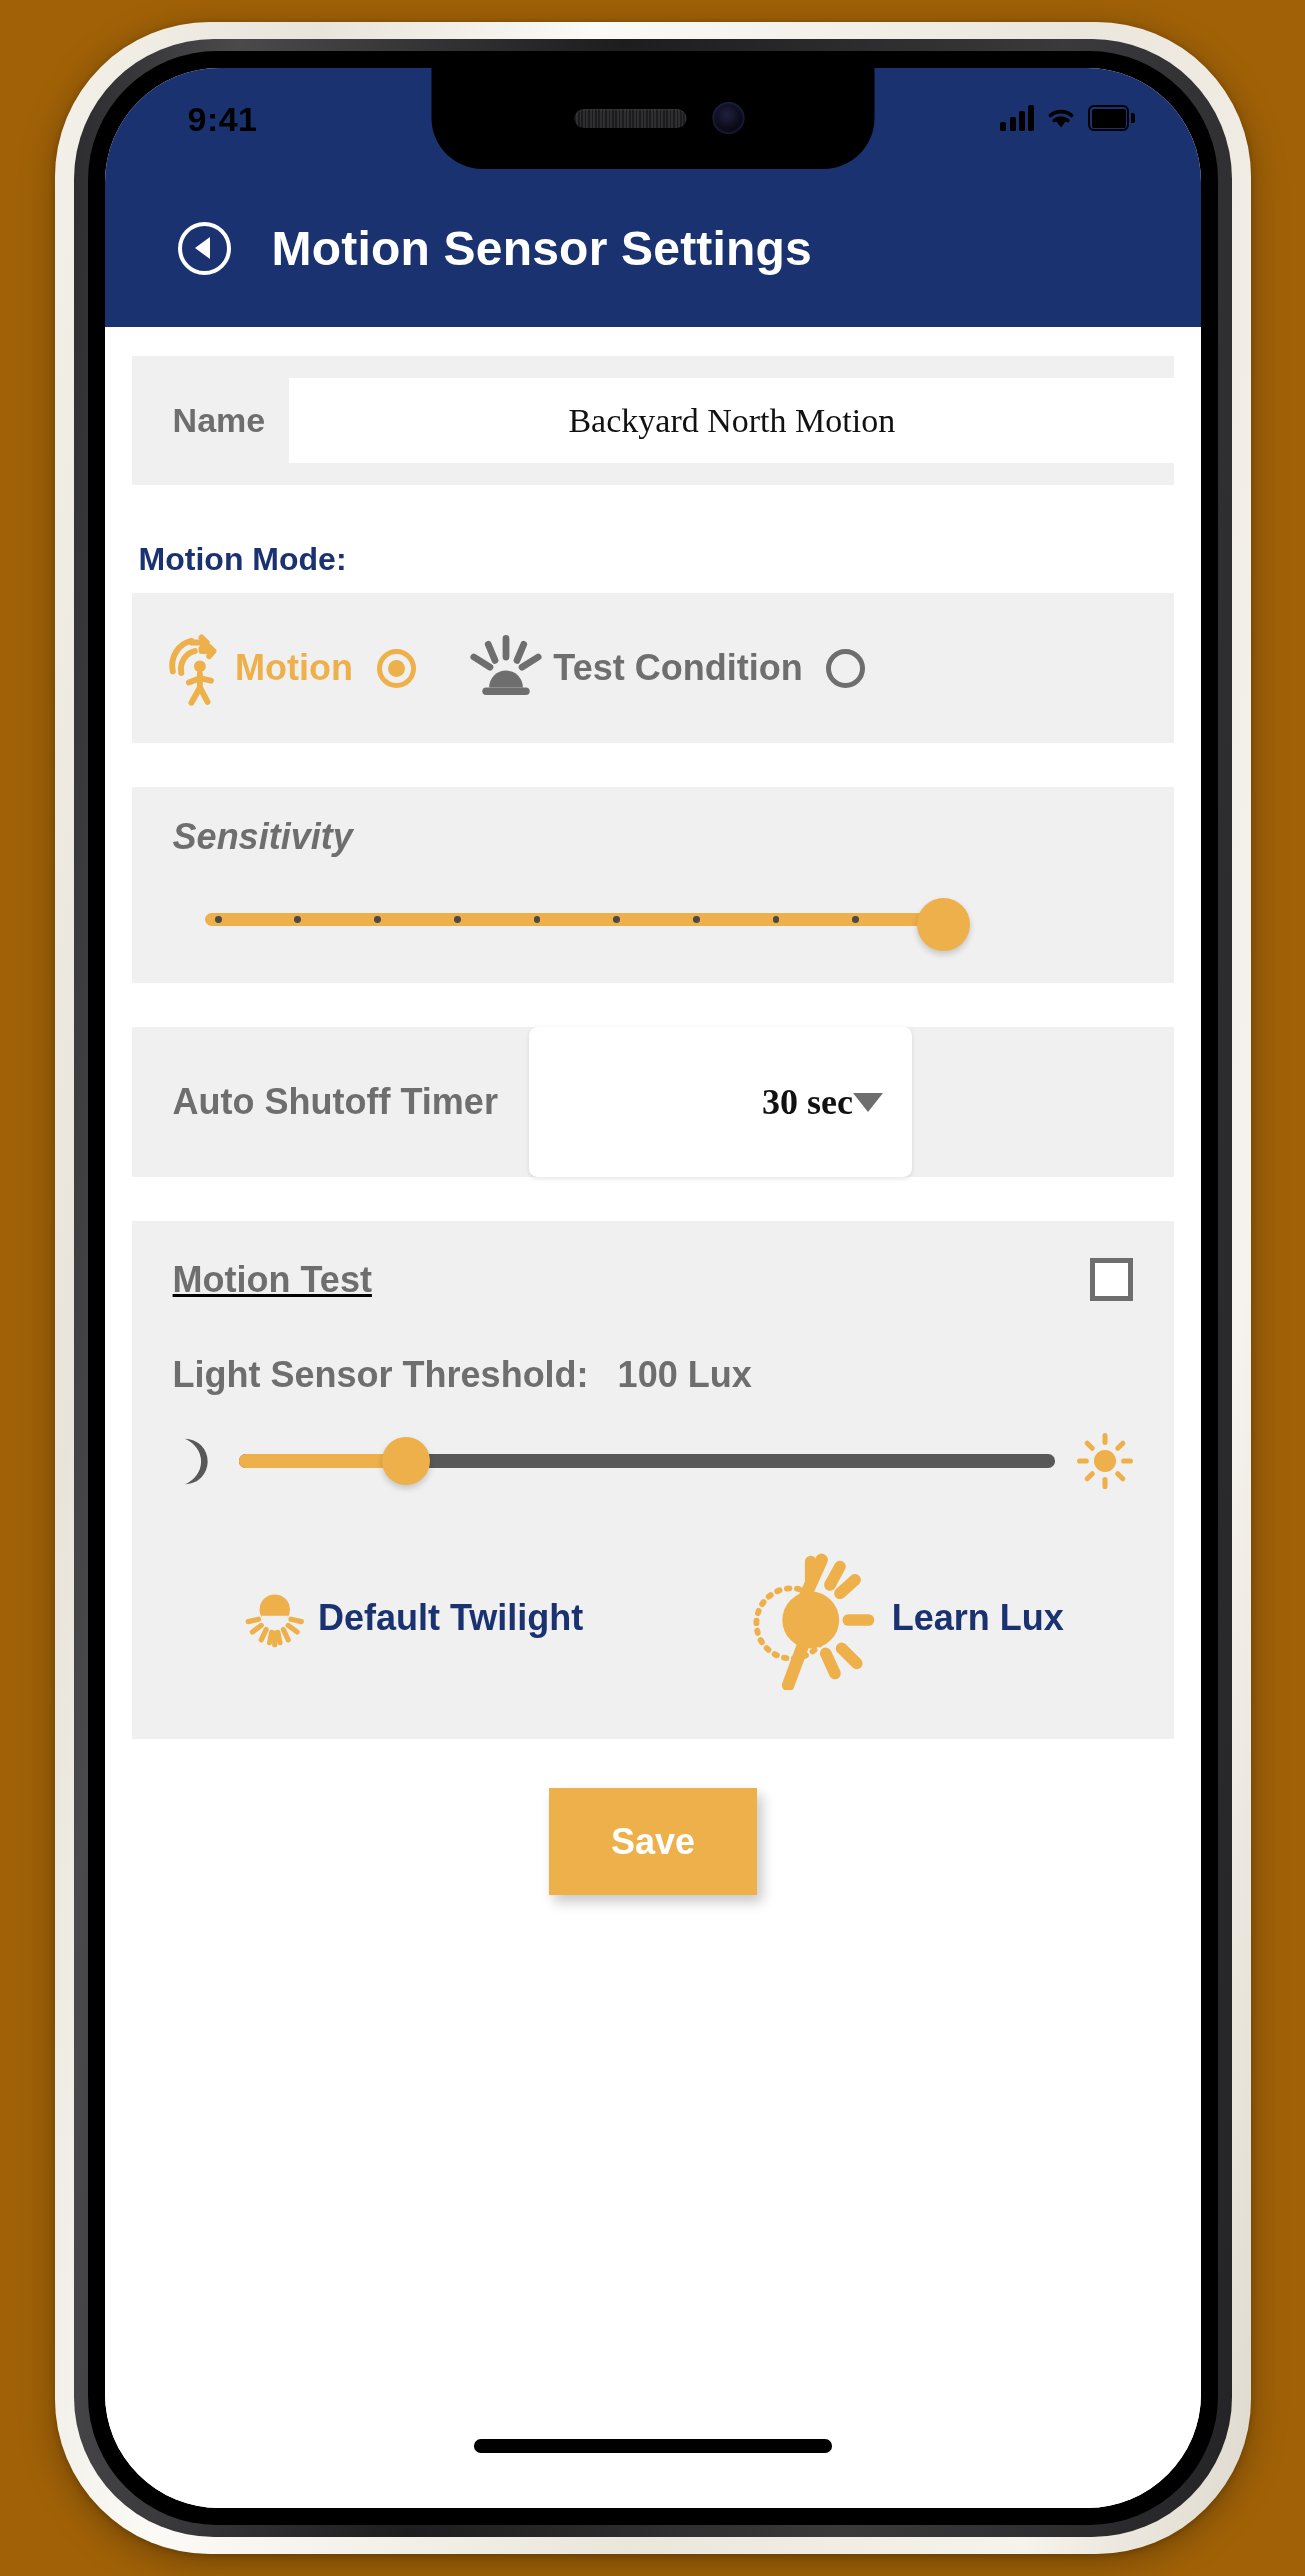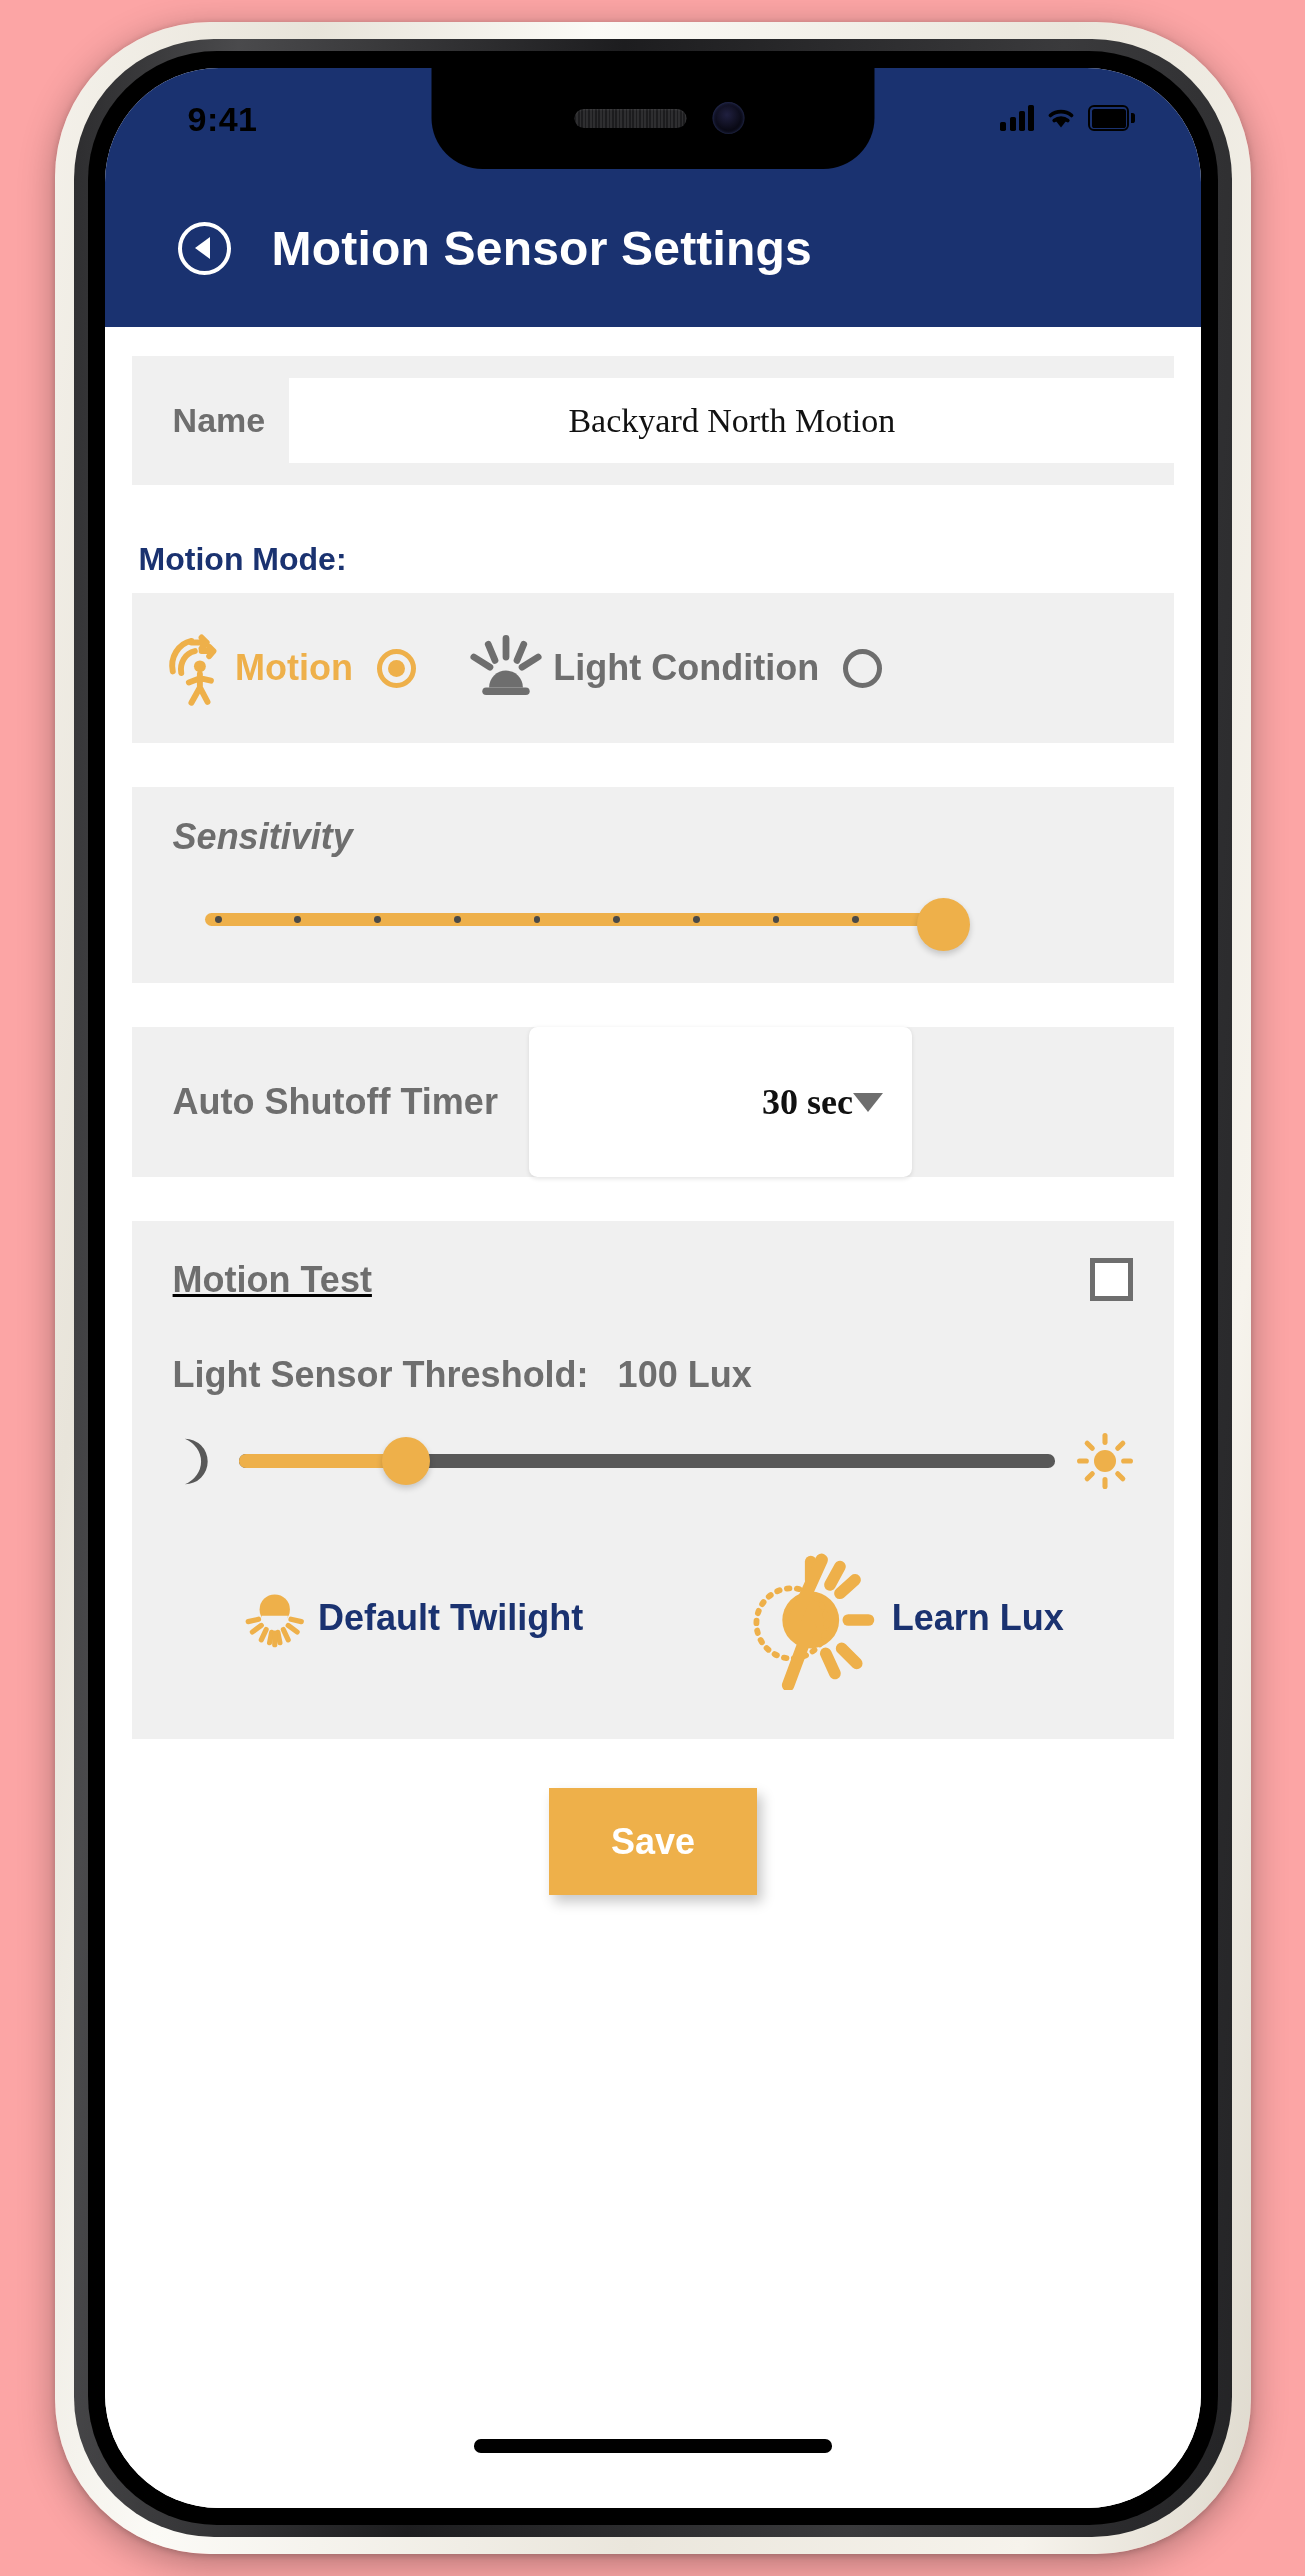--- a/index.html
+++ b/index.html
@@ -10,21 +10,21 @@
     background: #ffffff;
     font-family: "Liberation Sans", sans-serif;
     overflow: hidden;
   }
 
   
   #stage {
     position: relative;
     width: 1305px;
     height: 2576px;
-    background: #fca5a5;
+    background: #a16207;
   }
 
   .phone-outer {
     position: absolute;
     left: 55px;
     top: 22px;
     width: 1196px;
     height: 2532px;
     border-radius: 155px;
     background: linear-gradient(100deg, #f4f1ea 0%, #e8e4da 16%, #fbfaf6 33%, #eae6dc 62%, #f6f3ec 86%, #ded9cd 100%);
@@ -542,21 +542,21 @@
               </div>
 
               <div class="spacer-mid"></div>
 
               <div class="trigger-opt opt-light">
                 <svg class="ico" width="78" height="66" viewBox="0 0 92 78">
                   <path d="M46 4 L46 26 M25 11 L33 30 M67 11 L59 30 M8 26 L27 38 M84 26 L65 38" stroke="#6e6e6e" stroke-width="8" stroke-linecap="round"></path>
                   <path d="M26 62 a20 20 0 0 1 40 0 Z" fill="#6e6e6e"></path>
                   <rect x="18" y="62" width="56" height="9" rx="4.5" fill="#6e6e6e"></rect>
                 </svg>
-                <span class="opt-text">Light Condition</span>
+                <span class="opt-text">Test Condition</span>
                 <div class="radio"></div>
               </div>
 
             </div>
 
             <div class="card sens-card">
               <div class="sens-label">Sensitivity</div>
               <div class="sens-slider">
                 <div class="sens-track"></div>
                 <div class="sens-ticks">

